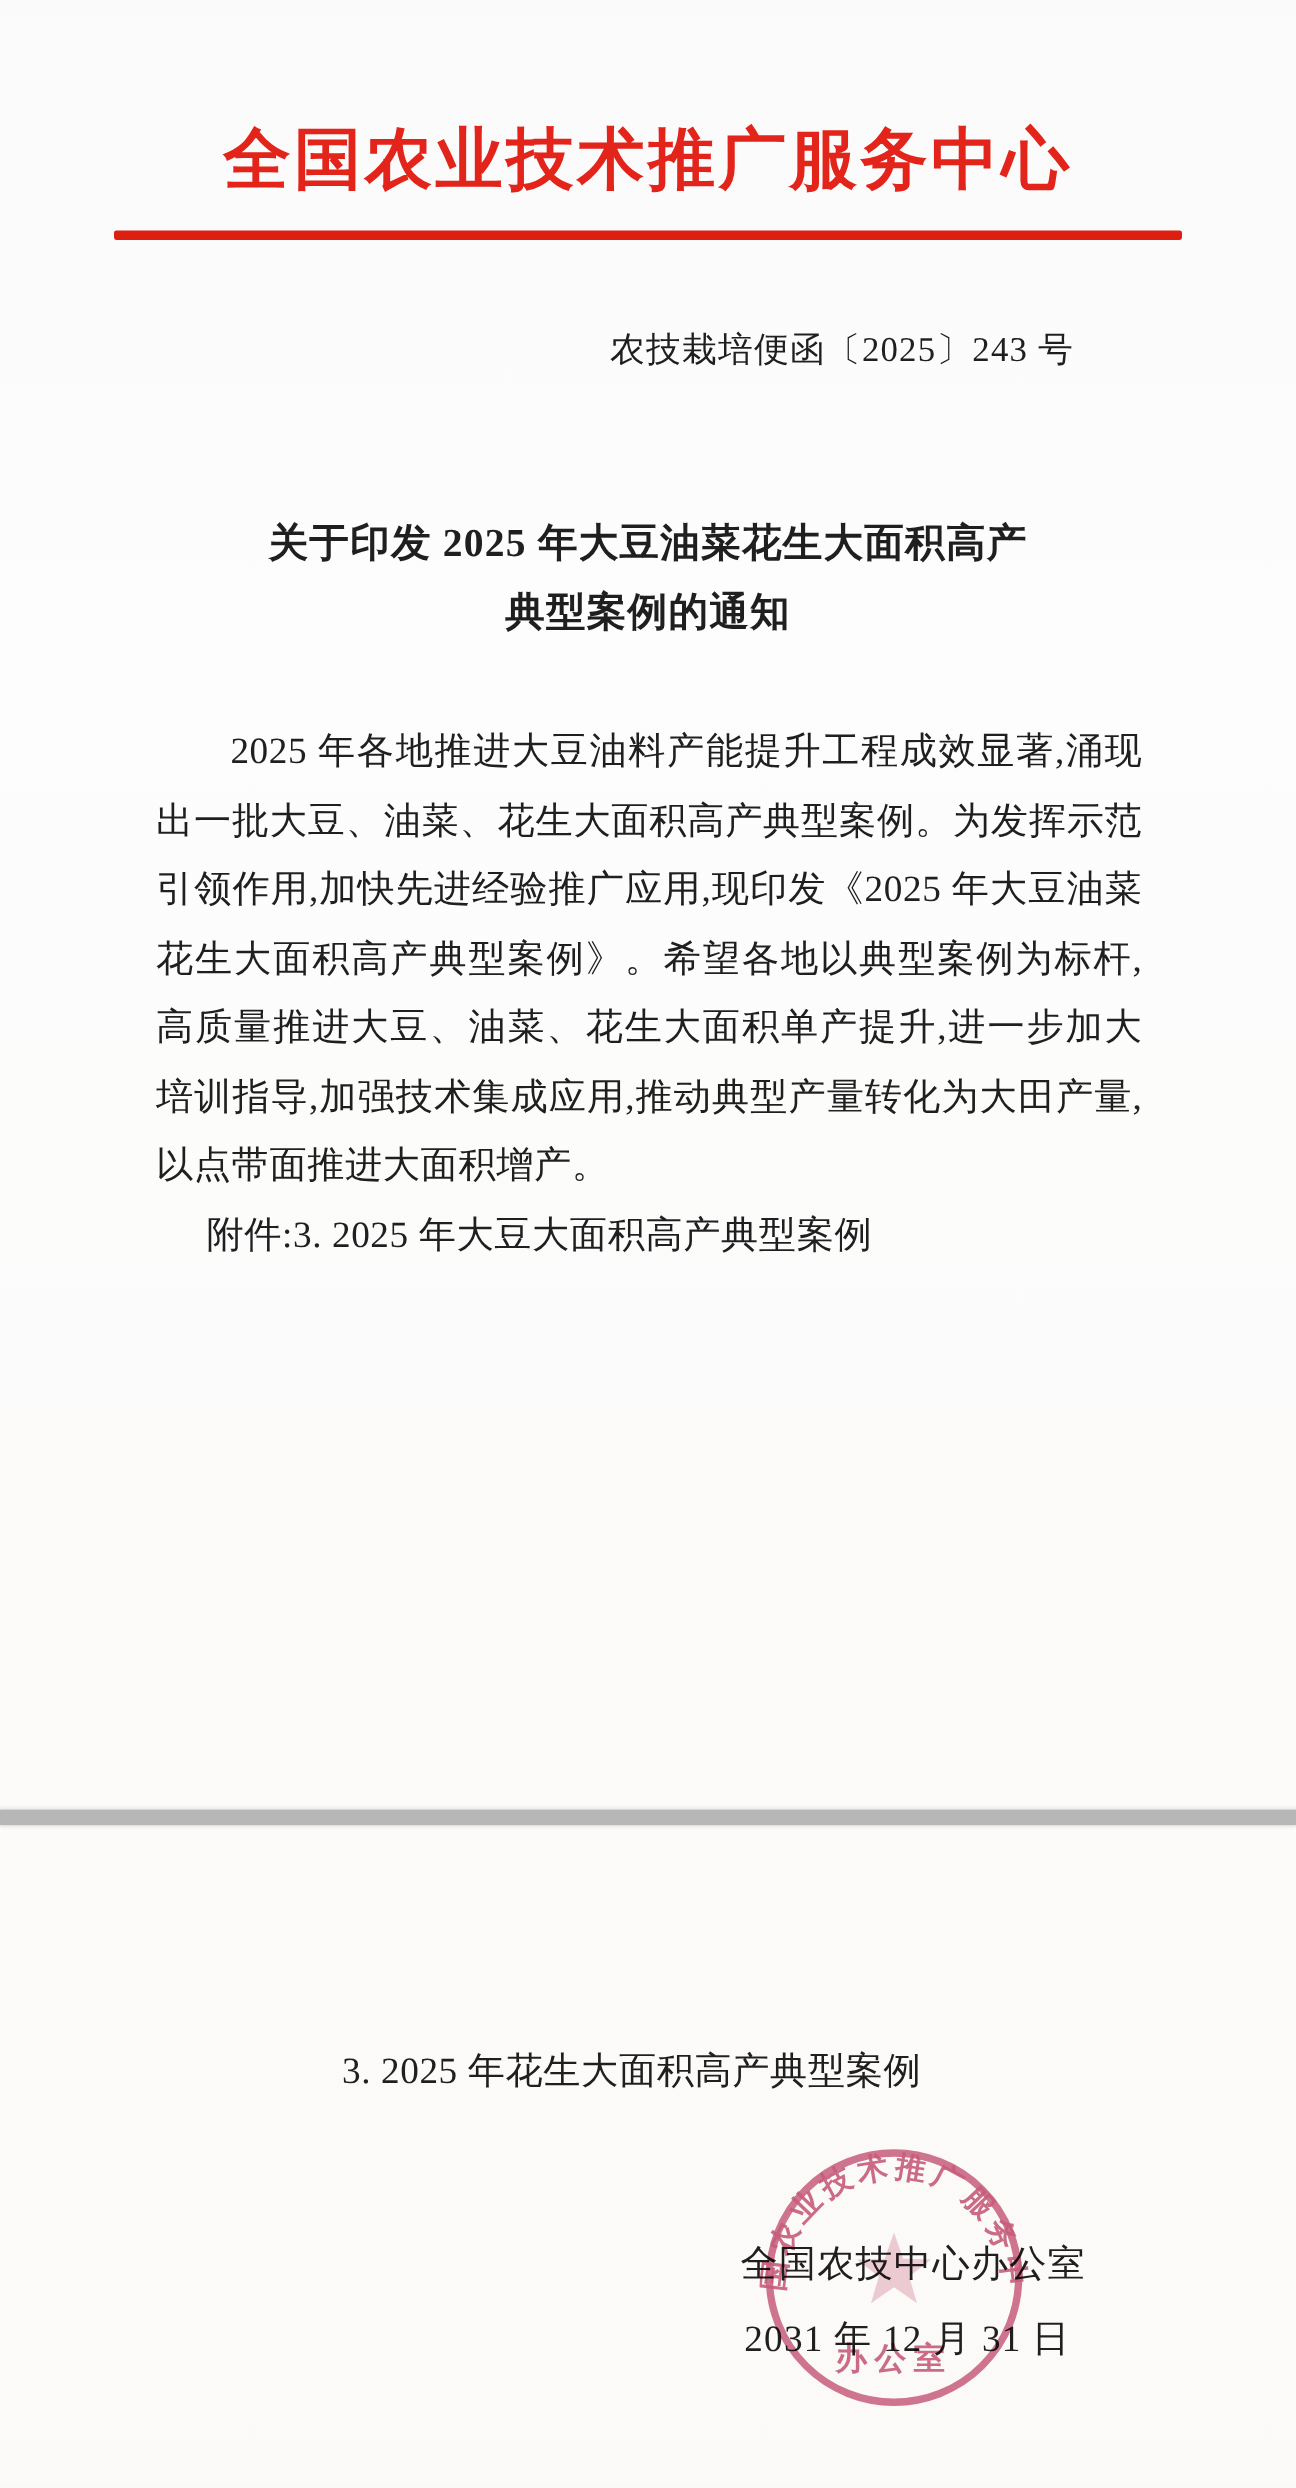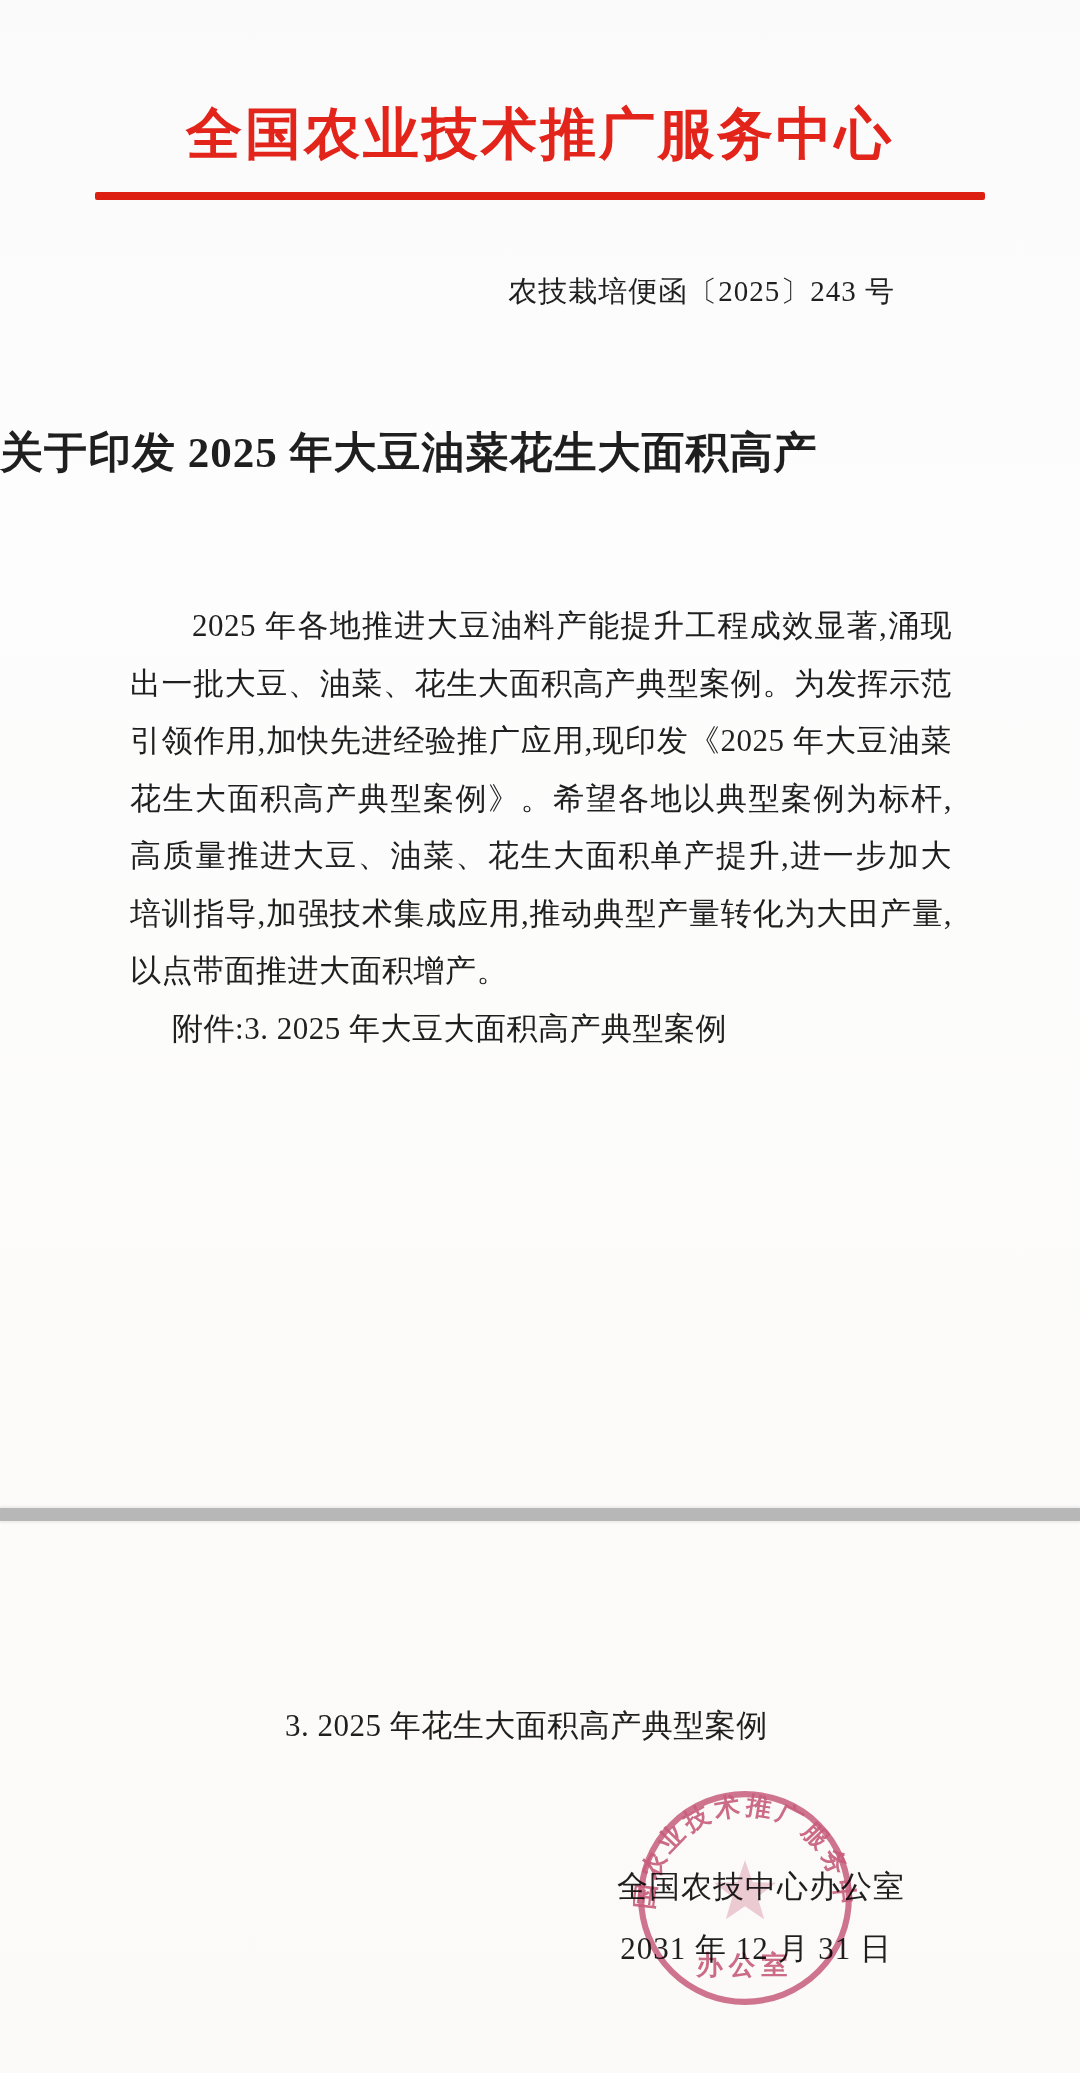--- a/index.html
+++ b/index.html
@@ -22,21 +22,21 @@
   .red-line {
     position:absolute; top:192px; left:95px; width:890px; height:8px;
     background:#dd1f12; border-radius:2px;
   }
   .doc-number {
     position:absolute; top:272px; right:185px;
     font-size:29px; letter-spacing:1px; white-space:nowrap;
   }
   .doc-title {
     position:absolute; top:424px; left:0; right:0;
-    font-weight:bold; font-size:43px; line-height:58px;
+    text-align:center; font-weight:bold; font-size:33px; line-height:58px;
     letter-spacing:1px;
   }
   .body-block {
     position:absolute; top:597px; left:130px; width:822px;
     font-size:31px; line-height:57.5px; text-align:justify;
     letter-spacing:0.5px;
   }
   .body-block p { margin:0; padding:0; }
   .para-indent { text-indent:62px; }
   .attachment-line { text-indent:42px; }
@@ -61,20 +61,21 @@
 <div class="page">
 
   <div class="org-header">全国农业技术推广服务中心</div>
 
   <div class="red-line"></div>
 
   <div class="doc-number">农技栽培便函〔2025〕243 号</div>
 
   <div class="doc-title">
     <div>关于印发 2025 年大豆油菜花生大面积高产</div>
+    <div>典型案例的通知</div>
   </div>
 
   <div class="body-block">
     <p class="para-indent">2025 年各地推进大豆油料产能提升工程成效显著,涌现出一批大豆、油菜、花生大面积高产典型案例。为发挥示范引领作用,加快先进经验推广应用,现印发《2025 年大豆油菜花生大面积高产典型案例》。希望各地以典型案例为标杆,高质量推进大豆、油菜、花生大面积单产提升,进一步加大培训指导,加强技术集成应用,推动典型产量转化为大田产量,以点带面推进大面积增产。</p>
     <p class="attachment-line"><span>附件:</span><span>3. 2025 年大豆大面积高产典型案例</span></p>
   </div>
 
   <div class="page-separator"></div>
 
 

